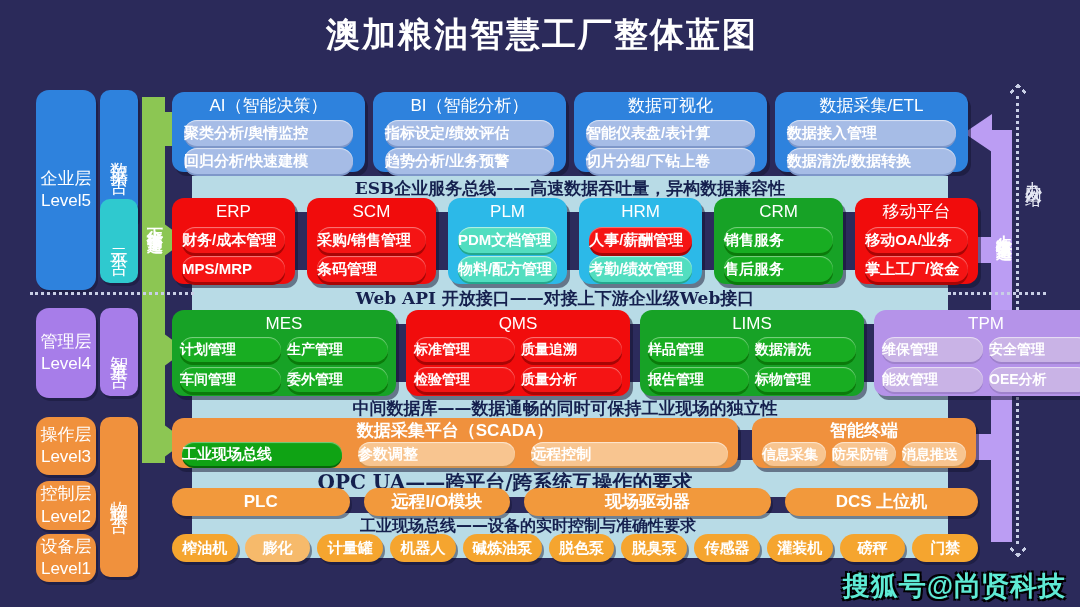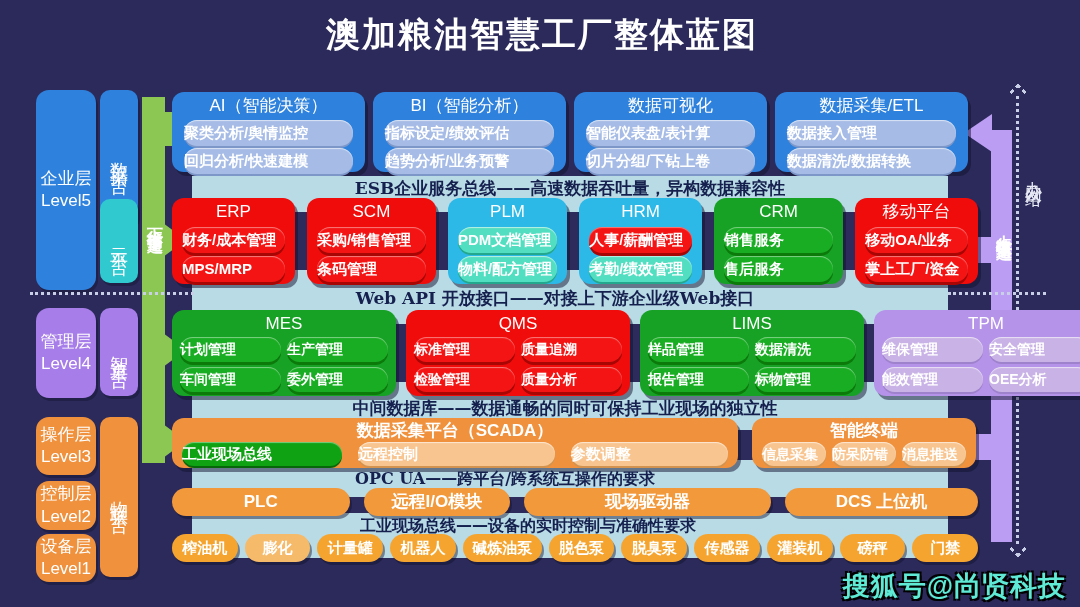--- a/index.html
+++ b/index.html
@@ -237,34 +237,34 @@
       </div>
     </div>
   </div>
 
   <div class="bus" style="left:192px;top:397px;width:746px">中间数据库——数据通畅的同时可保持工业现场的独立性</div>
 
   <div class="b c-or" style="position:absolute;left:172px;top:418px;width:566px;height:48px">
     <div class="r4hd">数据采集平台（SCADA）</div>
     <div class="r4pills">
       <div class="pill p-gn" style="width:160px">工业现场总线</div>
+      <div class="pill p-lor" style="flex:1">参数调整</div>
       <div class="pill p-lor" style="flex:1.25">远程控制</div>
-      <div class="pill p-lor" style="flex:1">参数调整</div>
     </div>
   </div>
   <div class="b c-or" style="position:absolute;left:752px;top:418px;width:224px;height:48px">
     <div class="r4hd">智能终端</div>
     <div class="r4pills" style="gap:6px">
       <div class="pill p-lor" style="flex:1;font-size:14px">信息采集</div>
       <div class="pill p-lor" style="flex:1;font-size:14px">防呆防错</div>
       <div class="pill p-lor" style="flex:1;font-size:14px">消息推送</div>
     </div>
   </div>
 
-  <div class="bus" style="left:172px;top:469px;width:666px;font-size:16px">OPC UA——跨平台/跨系统互操作的要求</div>
+  <div class="bus" style="left:172px;top:469px;width:666px;font-size:20px">OPC UA——跨平台/跨系统互操作的要求</div>
 
   <div class="row" style="left:172px;top:488px;width:806px;height:28px;gap:14px">
     <div class="bigpill" style="flex:1.15">PLC</div>
     <div class="bigpill" style="flex:0.95">远程I/O模块</div>
     <div class="bigpill" style="flex:1.6">现场驱动器</div>
     <div class="bigpill" style="flex:1.25">DCS 上位机</div>
   </div>
 
   <div class="bus" style="left:172px;top:516px;width:712px;font-size:16px">工业现场总线——设备的实时控制与准确性要求</div>
 

